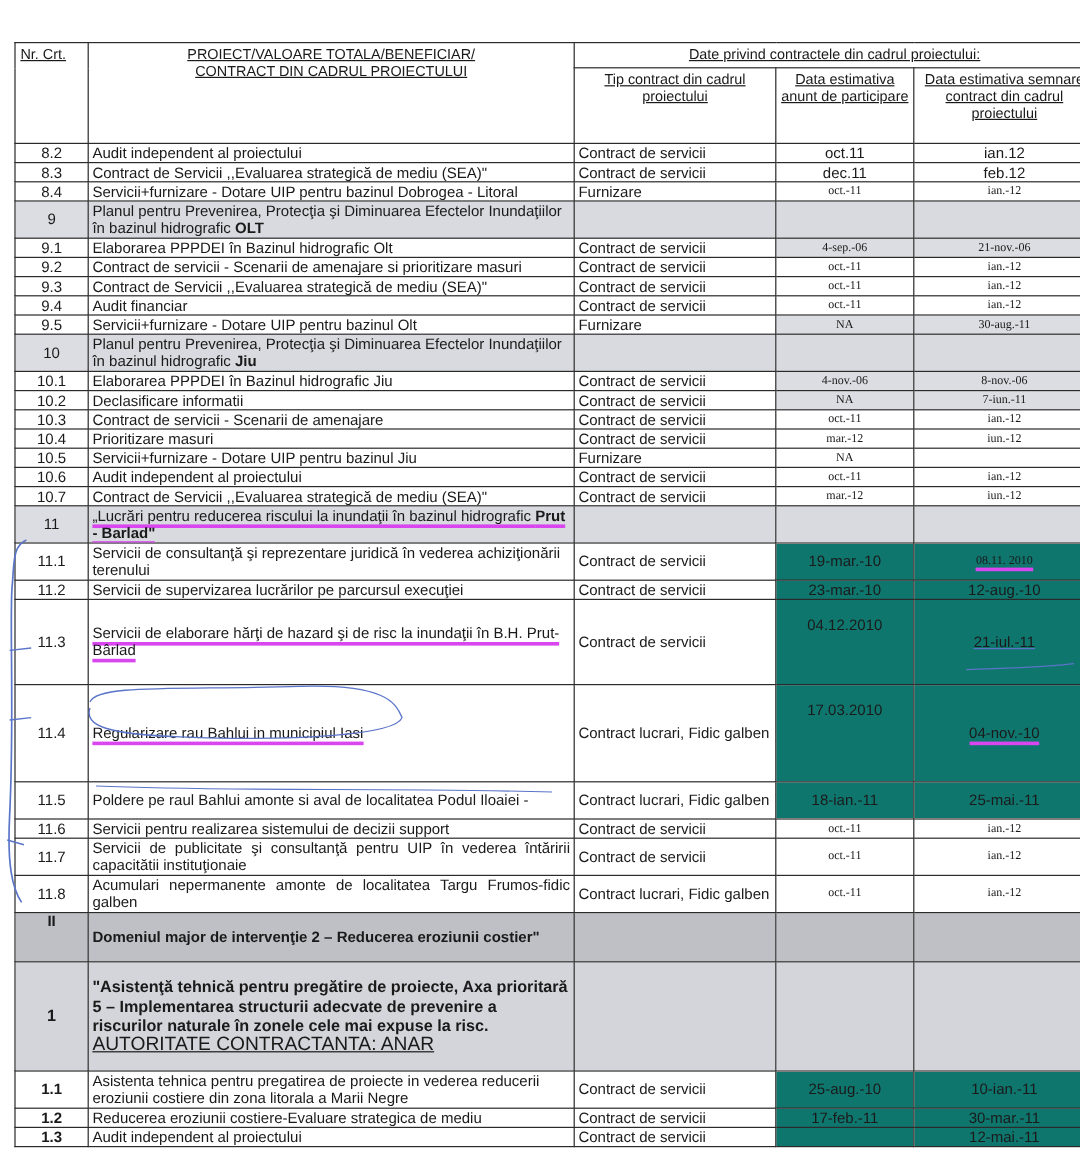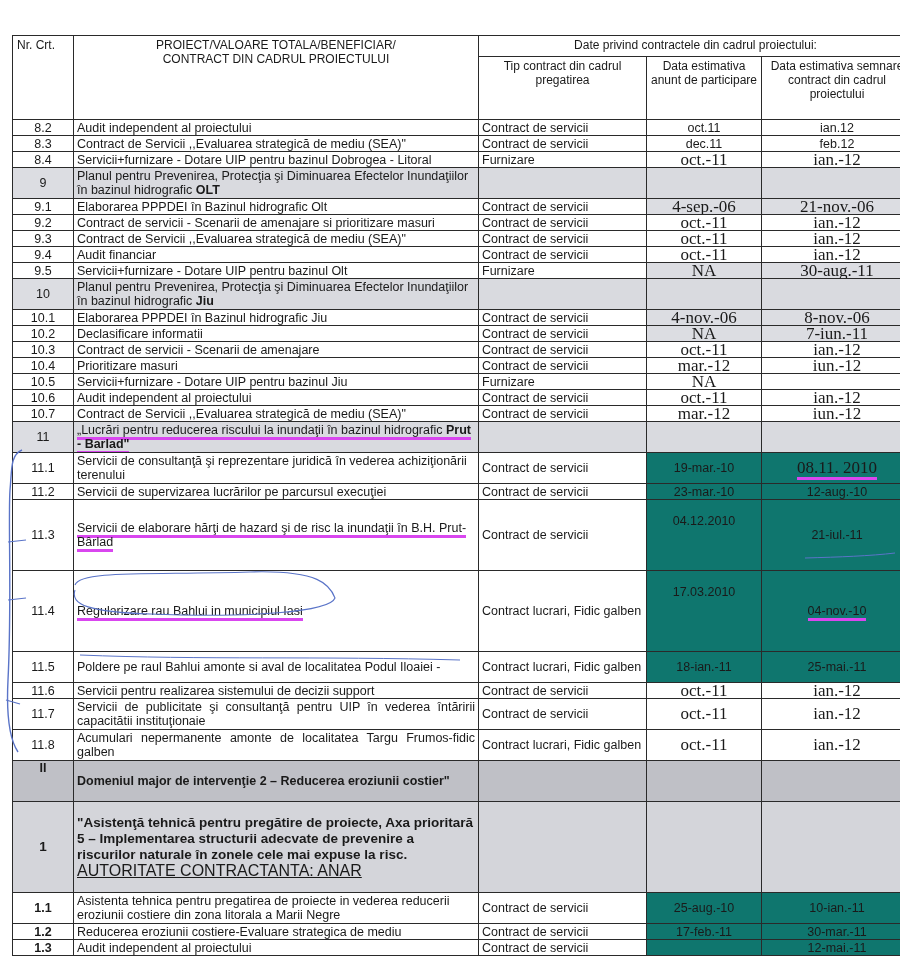--- a/index.html
+++ b/index.html
@@ -14,40 +14,40 @@
     }
     table.doc td, table.doc th {
       border: 1.3px solid #2a2a2a; padding: 0 3px; line-height: 14px;
       vertical-align: middle; overflow: hidden;
     }
     col.c-nr { width: 61px; }
     col.c-desc { width: 405px; }
     col.c-type { width: 168px; }
     col.c-anunt { width: 115px; }
     col.c-semn { width: 151px; }
-    th { font-weight: normal; text-align: center; vertical-align: top !important; padding-top: 2px !important; font-size: 12px; }
+    th { font-weight: normal; text-align: center; vertical-align: top !important; padding-top: 2px !important; font-size: 12px; text-decoration: underline; }
     th.nr { text-align: left; padding-left: 4px !important; }
     .hdr-top th { height: 18px; }
     .hdr-sub th { height: 60px; }
     td.nr { text-align: center; }
-    td.date { text-align: center; font-family: "Liberation Serif", serif; font-size: 17px; }
+    td.date { text-align: center; font-family: "Liberation Serif", serif; font-size: 10px; }
     td.date.sans { font-family: "Liberation Sans", sans-serif; font-size: 12.5px; }
     tr.r1 td { height: 15px; }
     tr.r2 td { height: 30px; }
     tr.r3 td { height: 56px; }
     tr.r4 td { height: 66px; }
     .shade { background: #0f766e; }
     .shade-l { background: #dcdde2; }
     tr.grp td { background: #d9dadf; }
     tr.grp td.nr { background: #dcdde2; }
     tr.sec td { background: #bfc0c6; height: 40px; font-weight: bold; margin-top: 30px; }
     tr.axa td { background: #d4d5da; height: 90px; font-weight: bold; font-size: 13.5px; line-height: 16px; }
     b.em { font-weight: bold; }
     .red-ul { border-bottom: 3px solid #d946ef; }
-    .blue-ul { text-decoration-color: #5a74c8; }
+    .blue-ul { text-decoration: underline; text-decoration-color: #5a74c8; }
     .auth { text-decoration: underline; font-weight: bold; }
     td.top-date { vertical-align: top !important; padding-top: 14px !important; }
     .legend { position: absolute; left: 12px; top: 921px; font-size: 13px; font-weight: bold; }
     .legend-row { display: flex; align-items: center; height: 20px; }
     .legend-swatch { width: 61px; height: 19px; margin-right: 4px; }
     .sw1 { background: #ffffff; }
     .sw2 { background: #c5c6cc; border-left: 3px solid #222; width: 58px; }
     .marks { position: absolute; left: 0; top: 0; pointer-events: none; }
   </style>
 </head>
@@ -65,21 +65,21 @@
   <thead>
     <tr class="hdr-top">
       <th class="nr" rowspan="2">Nr. Crt.</th>
       <th rowspan="2">
         <div>PROIECT/VALOARE TOTALA/BENEFICIAR/</div>
         <div>CONTRACT DIN CADRUL PROIECTULUI</div>
       </th>
       <th colspan="3">Date privind contractele din cadrul proiectului:</th>
     </tr>
     <tr class="hdr-sub">
-      <th>Tip contract din cadrul pregatirea</th>
+      <th>Tip contract din cadrul proiectului</th>
       <th>Data estimativa anunt de participare</th>
       <th>Data estimativa semnare contract din cadrul proiectului</th>
     </tr>
   </thead>
   <tbody>
 
     <tr class="r1">
       <td class="nr">8.2</td>
       <td>Audit independent al proiectului</td>
       <td>Contract de servicii</td>

